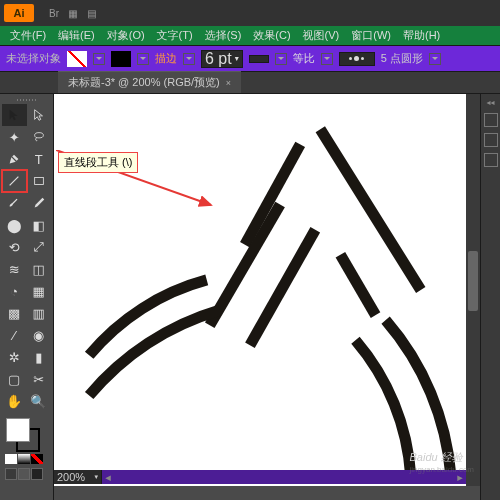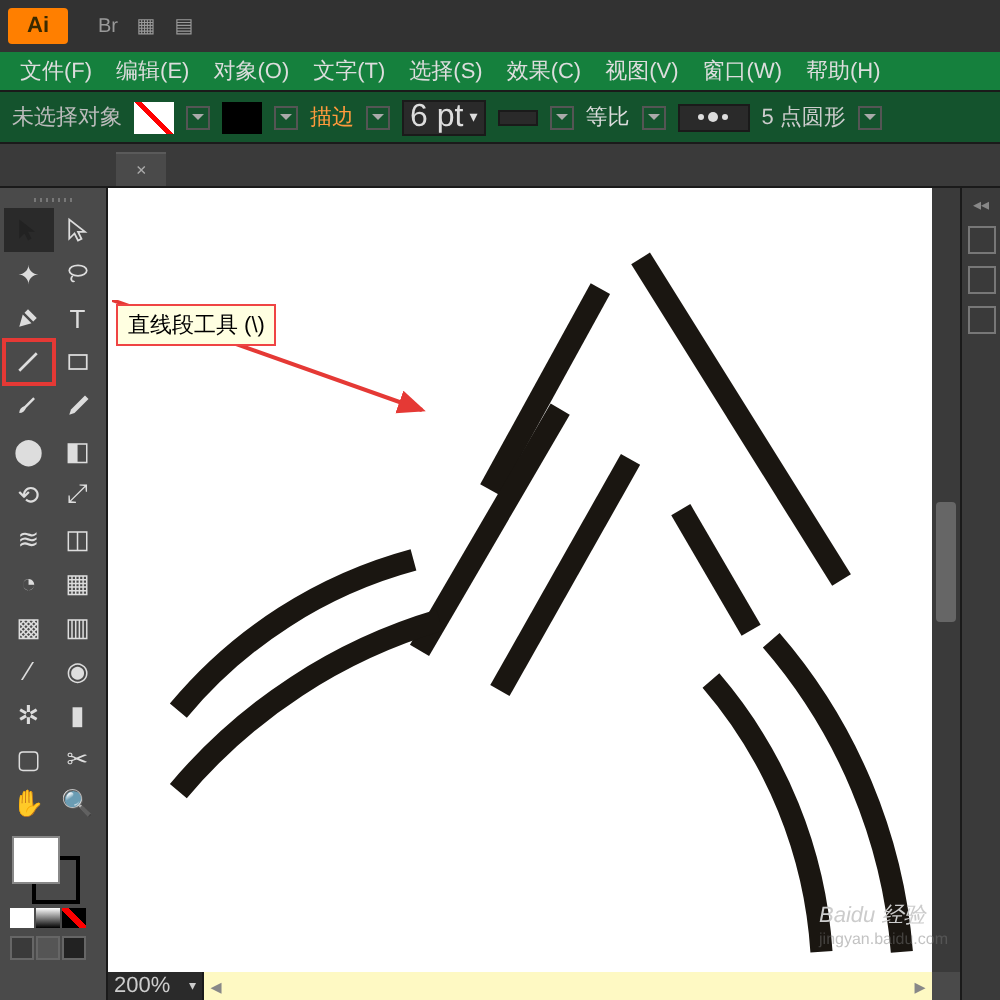--- a/index.html
+++ b/index.html
@@ -7,21 +7,21 @@
 .titlebar{height:26px;background:#323232;display:flex;align-items:center;padding:0 4px;gap:6px}
 .ai-logo{width:30px;height:18px;background:#ff7f00;display:flex;align-items:center;justify-content:center;color:#3a2a00;font-weight:bold;font-size:11px;border-radius:2px}
 .title-icons{display:flex;gap:3px;margin-left:6px}
 .title-icons .ic{width:16px;height:16px;display:flex;align-items:center;justify-content:center;color:#999;font-size:10px}
 .title-right{margin-left:auto;display:flex;align-items:center;gap:6px}
 .workspace-dd{color:#ccc;font-size:11px}
 .search-ic{width:14px;height:14px;border:1px solid #888;border-radius:50%;position:relative}
 .search-ic::after{content:"";position:absolute;width:5px;height:1px;background:#888;bottom:-2px;right:-3px;transform:rotate(45deg)}
 .menubar{height:20px;background:#15803d;display:flex;align-items:center;padding:0 6px;gap:4px;border-bottom:1px solid #1a1a1a}
 .menubar span{padding:0 4px;font-size:11px;color:#ddd;cursor:default}
-.ctrlbar{height:26px;background:#14532d;display:flex;align-items:center;padding:0 6px;gap:6px;border-bottom:1px solid #1a1a1a}
+.ctrlbar{height:26px;background:#6d28d9;display:flex;align-items:center;padding:0 6px;gap:6px;border-bottom:1px solid #1a1a1a}
 .noselect{color:#bbb;font-size:11px}
 .swatch{width:20px;height:16px;background:#fff;position:relative}
 .swatch::after{content:"";position:absolute;left:0;top:0;right:0;bottom:0;background:linear-gradient(45deg,transparent 45%,red 45%,red 55%,transparent 55%)}
 .swatch.stroke{background:#000}
 .swatch.stroke::after{display:none}
 .mini-dd{width:12px;height:12px;border:1px solid #555;position:relative}
 .mini-dd::after{content:"";position:absolute;left:2px;top:3px;border:3px solid transparent;border-top-color:#aaa}
 .label-orange{color:#ff9a3c;font-size:11px}
 .pt-input{display:flex;align-items:center;background:#2a2a2a;border:1px solid #1a1a1a;height:18px;padding:0 3px;gap:3px}
 .pt-input span{font-size:16px;color:#ddd}
@@ -52,21 +52,21 @@
 .ms3{background:#000;position:relative}
 .ms3::after{content:"";position:absolute;inset:0;background:linear-gradient(45deg,transparent 40%,red 40%,red 60%,transparent 60%)}
 .mode-row{display:flex;gap:1px;margin-top:4px;padding:0 3px}
 .mode-row div{width:12px;height:12px;border:1px solid #666}
 .m1{background:#3a3a3a}.m2{background:#555}.m3{background:#222}
 .canvas-area{flex:1;background:#4a4a4a;position:relative;overflow:hidden}
 .canvas{position:absolute;left:0;top:0;right:14px;bottom:14px;background:#fff}
 .canvas svg{width:100%;height:100%}
 .vscroll{position:absolute;right:0;top:0;width:14px;bottom:14px;background:#3a3a3a}
 .vscroll .thumb{position:absolute;left:2px;right:2px;top:40%;height:60px;background:#666;border-radius:2px}
-.hscroll{position:absolute;left:0;right:14px;bottom:0;height:14px;background:#fef9c3;display:flex;align-items:center}
+.hscroll{position:absolute;left:0;right:14px;bottom:16px;height:14px;background:#4c1d95;display:flex;align-items:center}
 .zoom-box{width:48px;height:14px;background:#2a2a2a;display:flex;align-items:center;padding:0 3px;font-size:9px;color:#ddd;border-right:1px solid #1a1a1a}
 .hscroll .track{flex:1;position:relative}
 .hscroll .thumb{position:absolute;top:2px;bottom:2px;left:35%;width:70px;background:#666;border-radius:2px}
 .right-panel{width:20px;background:#3a3a3a;border-left:1px solid #1a1a1a;display:flex;flex-direction:column;align-items:center;padding-top:4px;gap:6px}
 .right-panel .pic{width:14px;height:14px;border:1px solid #777}
 .tooltip{position:absolute;left:58px;top:152px;background:#ffffe1;color:#000;border:1px solid #ef4444;padding:2px 5px;font-size:11px;z-index:20;white-space:nowrap}
 .arrow-annot{position:absolute;left:56px;top:150px;z-index:15;pointer-events:none}
 .watermark{position:absolute;right:26px;bottom:26px;color:rgba(120,120,120,.5);font-size:14px;font-style:italic;z-index:5;pointer-events:none}
 .watermark .sub{font-size:8px;display:block;text-align:right;color:rgba(120,120,120,.45);font-style:normal}
 </style>
@@ -114,20 +114,21 @@
       <i></i>
       <i style="width:5px;height:5px"></i>
       <i></i>
     </div>
   <span>5 点圆形</span>
   <div class="mini-dd"></div>
 </div>
 
 <div class="tabbar">
   <div class="doc-tab">
+    <span>未标题-3* @ 200% (RGB/预览)</span>
     <span class="x">×</span>
   </div>
 </div>
 
 <div class="main">
   <div class="tools">
     <div class="tool-grip"></div>
     <div class="tool-row">
         <div class="tool sel">
           <svg viewBox="0 0 16 16">

